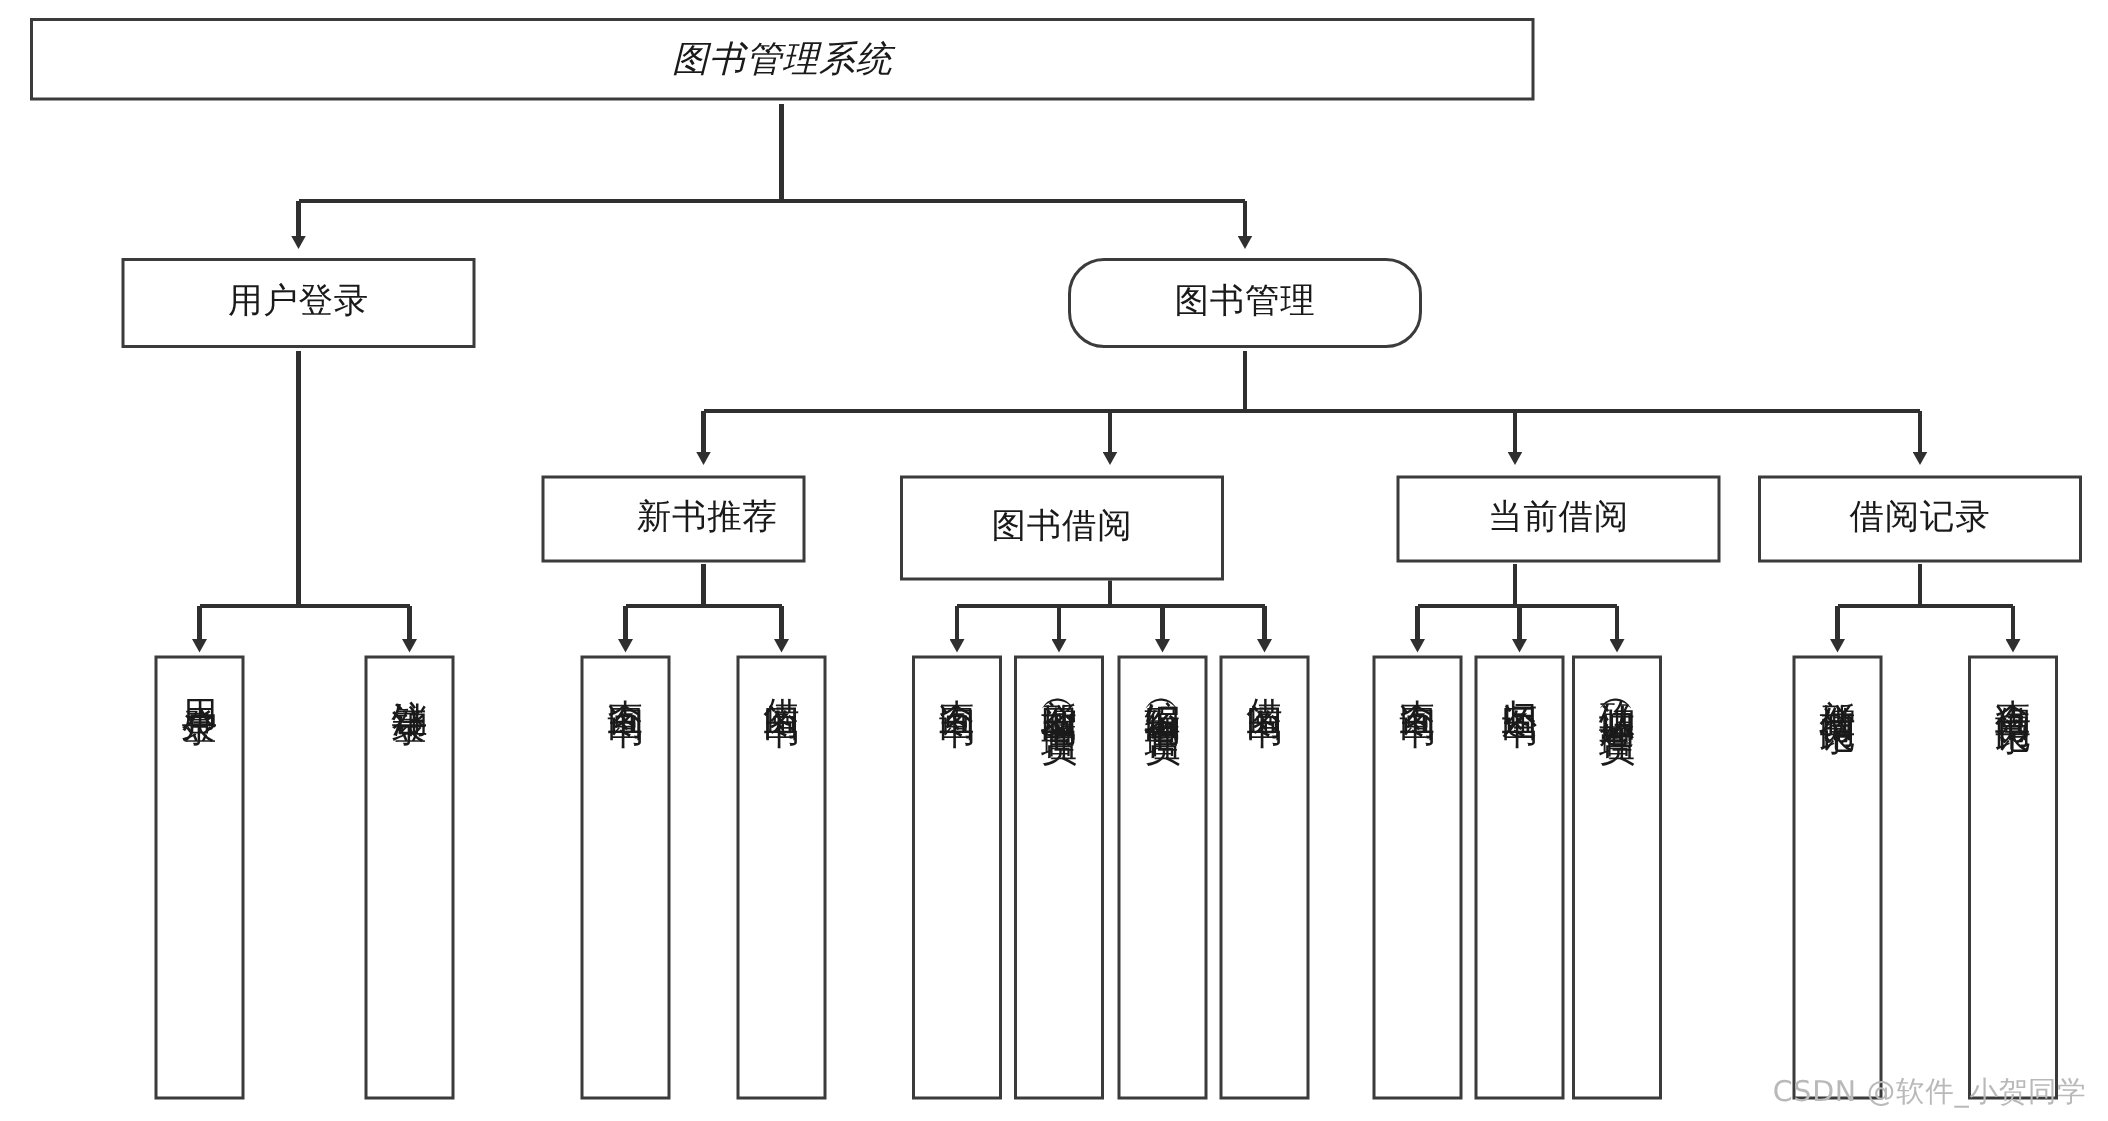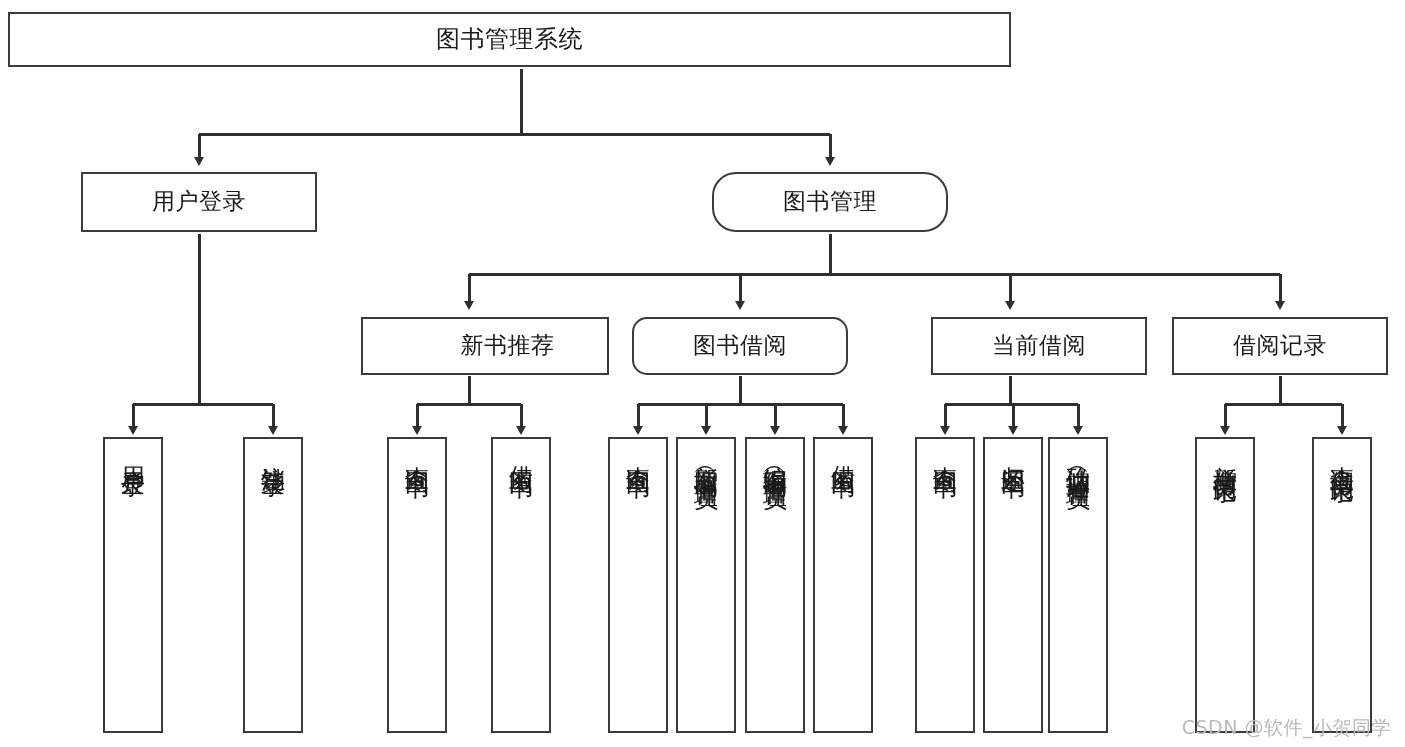--- a/index.html
+++ b/index.html
@@ -127,37 +127,37 @@
       <path d="M1013,404 L1013,427" marker-end="url(#arrowhead)"></path>
       <path d="M1078,404 L1078,427" marker-end="url(#arrowhead)"></path>
 
       <path d="M1280,376 L1280,404"></path>
       <path d="M1225,404 L1342,404"></path>
       <path d="M1225,404 L1225,427" marker-end="url(#arrowhead)"></path>
       <path d="M1342,404 L1342,427" marker-end="url(#arrowhead)"></path>
     </g>
   </svg>
 
-  <div class="node horiz root" style="left:8px; top:12px; width:1003px; height:55px;">
+  <div class="node horiz root" style="left:20px; top:12px; width:1003px; height:55px;font-style:italic;">
     <span class="label">图书管理系统</span>
   </div>
 
   <div class="node horiz" style="left:81px; top:172px; width:236px; height:60px;">
     <span class="label">用户登录</span>
   </div>
 
   <div class="node horiz" style="left:712px; top:172px; width:236px; height:60px;border-radius:24px;">
     <span class="label">图书管理</span>
   </div>
 
-  <div class="node horiz" style="left:361px; top:317px; width:248px; height:58px;padding-left:45px;">
+  <div class="node horiz" style="left:361px; top:317px; width:176px; height:58px;padding-left:45px;">
     <span class="label">新书推荐</span>
   </div>
 
-  <div class="node horiz" style="left:632px; top:317px; width:216px; height:58px;border-radius:15px;">
+  <div class="node horiz" style="left:600px; top:317px; width:216px; height:70px;">
     <span class="label">图书借阅</span>
   </div>
 
   <div class="node horiz" style="left:902px; top:317px; width:216px; height:58px;margin-left:29px;">
     <span class="label">当前借阅</span>
   </div>
 
   <div class="node horiz" style="left:1172px; top:317px; width:216px; height:58px;text-align:center;">
     <span class="label">借阅记录</span>
   </div>

